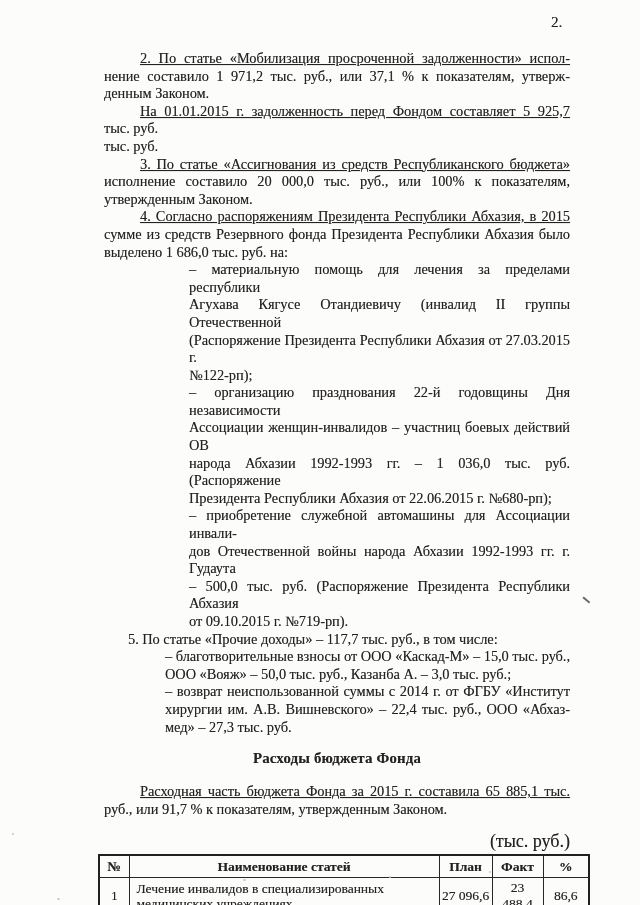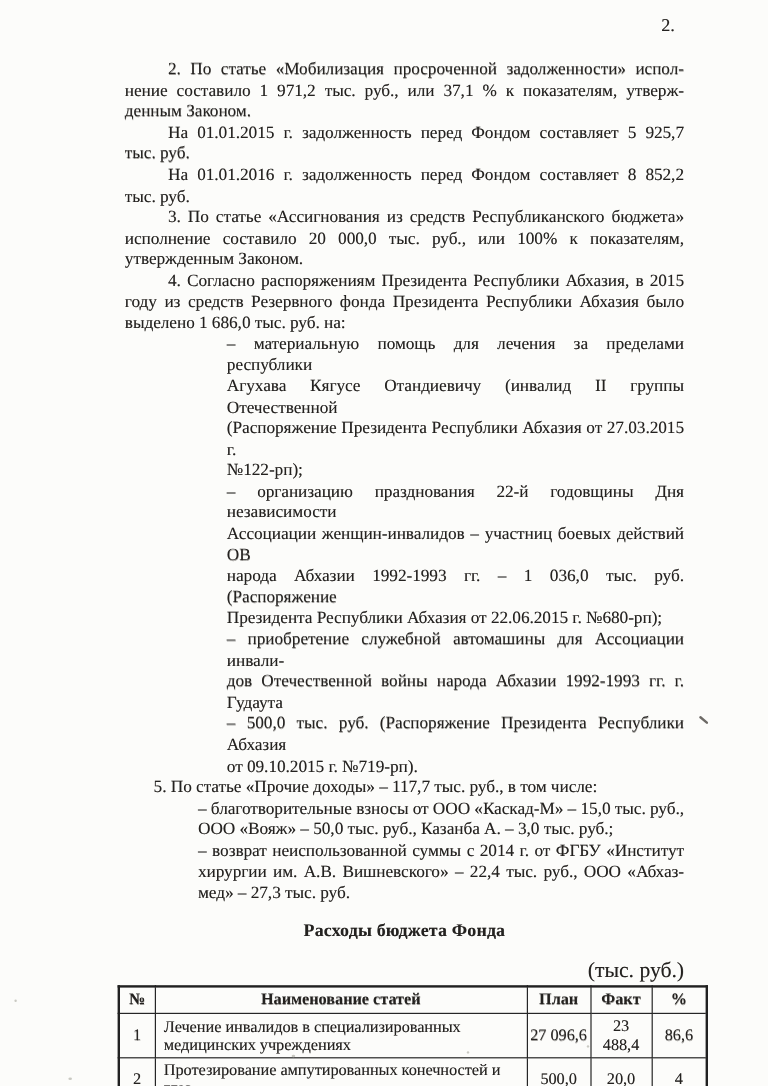--- a/index.html
+++ b/index.html
@@ -19,21 +19,21 @@
   .content {
     position:absolute; left:104px; top:50px; width:466px;
   }
   .para { margin:0; }
   .line {
     font-size:14.3px; line-height:17.6px;
     text-align:justify; text-align-last:justify;
     white-space:normal;
   }
   .line.last { text-align-last:auto; }
-  .p-std .line.first { text-indent:36px; }
+  .p-std .line.first { text-indent:36px;text-decoration:underline; }
   .p-deep { margin-left:85px; }
   .p-item5 { margin-left:24px; }
   .p-sub5 { margin-left:61px; }
   .heading {
     margin:14px 0 0 0;
     text-align:center;
     font-size:14.8px; font-weight:bold;
     letter-spacing:0.2px;
   }
   .expense-block { margin-top:16px; }
@@ -92,31 +92,30 @@
         <div class="para p-std">
           <div class="line first">2. По статье «Мобилизация просроченной задолженности» испол-</div>
           <div class="line">нение составило 1 971,2 тыс. руб., или 37,1 % к показателям, утверж-</div>
           <div class="line last">денным Законом.</div>
         </div>
         <div class="para p-std">
           <div class="line first">На 01.01.2015 г. задолженность перед Фондом составляет 5 925,7</div>
           <div class="line last">тыс. руб.</div>
         </div>
         <div class="para p-std">
-          <div class="line first">На 01.01.2016 г. задолженность перед Фондом составляет 8 852,2</div>
           <div class="line last">тыс. руб.</div>
         </div>
         <div class="para p-std">
           <div class="line first">3. По статье «Ассигнования из средств Республиканского бюджета»</div>
           <div class="line">исполнение составило 20 000,0 тыс. руб., или 100% к показателям,</div>
           <div class="line last">утвержденным Законом.</div>
         </div>
         <div class="para p-std">
           <div class="line first">4. Согласно распоряжениям Президента Республики Абхазия, в 2015</div>
-          <div class="line">году из средств Резервного фонда Президента Республики Абхазия было</div>
+          <div class="line">сумме из средств Резервного фонда Президента Республики Абхазия было</div>
           <div class="line last">выделено 1 686,0 тыс. руб. на:</div>
         </div>
         <div class="para p-deep">
           <div class="line first">– материальную помощь для лечения за пределами республики</div>
           <div class="line">Агухава Кягусе Отандиевичу (инвалид II группы Отечественной</div>
           <div class="line">(Распоряжение Президента Республики Абхазия от 27.03.2015 г.</div>
           <div class="line last">№122-рп);</div>
         </div>
         <div class="para p-deep">
           <div class="line first">– организацию празднования 22-й годовщины Дня независимости</div>
@@ -139,20 +138,26 @@
         </div>
         <div class="para p-sub5">
           <div class="line first">– возврат неиспользованной суммы с 2014 г. от ФГБУ «Институт</div>
           <div class="line">хирургии им. А.В. Вишневского» – 22,4 тыс. руб., ООО «Абхаз-</div>
           <div class="line last">мед» – 27,3 тыс. руб.</div>
         </div>
       </div>
 
     <div class="heading">Расходы бюджета Фонда</div>
 
+    <div id="expense-paragraphs" class="expense-block">
+        <div class="para p-std">
+          <div class="line first">Расходная часть бюджета Фонда за 2015 г. составила 65 885,1 тыс.</div>
+          <div class="line last">руб., или 91,7 % к показателям, утвержденным Законом.</div>
+        </div>
+      </div>
 
     <div class="units">(тыс. руб.)</div>
 
     <table class="budget">
       <colgroup>
         <col class="c-num">
           <col class="c-name">
           <col class="c-plan">
           <col class="c-fact">
           <col class="c-pct">

